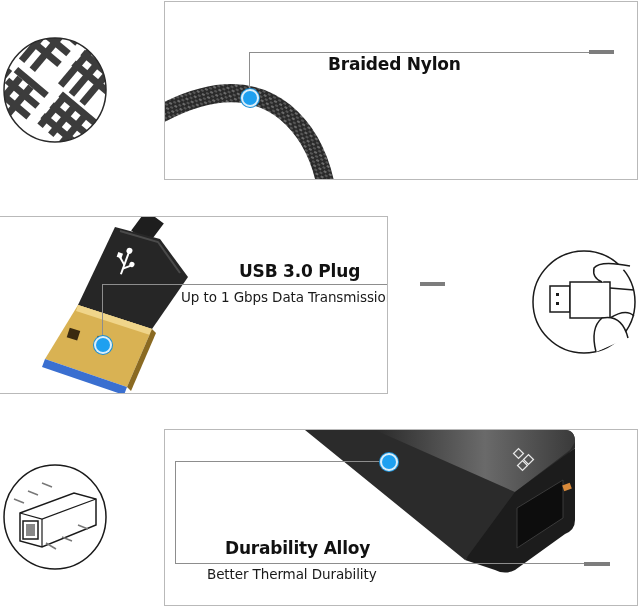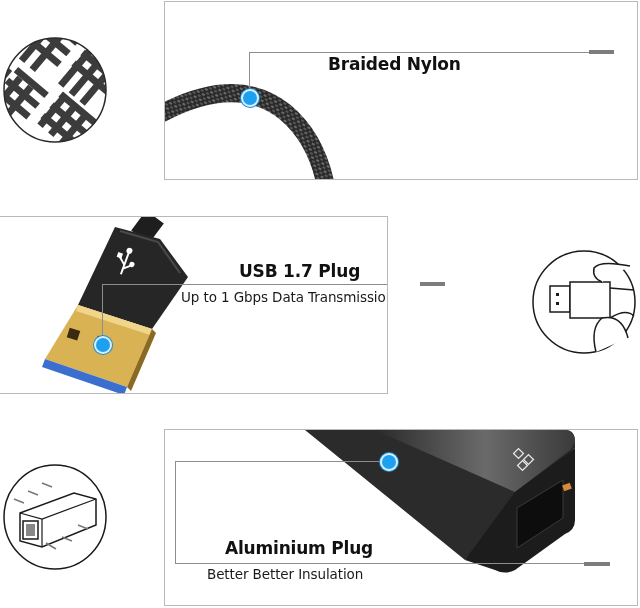--- a/index.html
+++ b/index.html
@@ -100,21 +100,21 @@
     <path d="M 78 88 L 152 112 L 127 170 L 45 142 Z" fill="#d9b253"></path>
     <path d="M 78 88 L 152 112 L 150 118 L 76 94 Z" fill="#f0d58a"></path>
     <path d="M 45 142 L 127 170 L 124 178 L 42 150 Z" fill="#3a6fd0"></path>
     <path d="M 127 170 L 152 112 L 156 116 L 131 174 Z" fill="#8a6a22"></path>
     <rect x="68" y="112" width="11" height="10" fill="#3a2a10" transform="rotate(18 73 117)"></rect>
     <rect x="96" y="120" width="11" height="10" fill="#3a2a10" transform="rotate(18 101 125)"></rect>
   </svg>
   <div class="vline" style="left:102px;top:67px;height:62px;"></div>
   <div class="hline" style="left:102px;top:67px;width:320px;"></div>
   <div class="dot" style="left:96px;top:121px;"></div>
-  <div class="title" style="left:239px;top:44px;">USB 1.7 Plug</div>
+  <div class="title" style="left:239px;top:44px;">USB 3.0 Plug</div>
   <div class="sub" style="left:181px;top:72px;">Up to 1 Gbps Data Transmission</div>
 </div>
 <div class="bar" style="left:420px;top:282px;width:25px;"></div>
 
 <div class="icon-circle" style="left:530px;top:248px;width:108px;height:108px;">
   <svg width="108" height="108" viewBox="0 0 108 108">
     <circle cx="54" cy="54" r="51" fill="#fff" stroke="#1a1a1a" stroke-width="1.5"></circle>
     <rect x="20" y="38" width="20" height="26" fill="#fff" stroke="#1a1a1a" stroke-width="1.5"></rect>
     <rect x="26" y="45" width="3" height="3" fill="#1a1a1a"></rect>
     <rect x="26" y="54" width="3" height="3" fill="#1a1a1a"></rect>
@@ -168,15 +168,15 @@
       <rect x="350" y="20" width="7" height="7" transform="rotate(45 353.5 23.5)"></rect>
       <rect x="360" y="26" width="7" height="7" transform="rotate(45 363.5 29.5)"></rect>
       <rect x="354" y="32" width="7" height="7" transform="rotate(45 357.5 35.5)"></rect>
     </g>
   </svg>
   <div class="hline" style="left:10px;top:31px;width:214px;"></div>
   <div class="vline" style="left:10px;top:31px;height:102px;"></div>
   <div class="hline" style="left:10px;top:133px;width:410px;"></div>
   <div class="bar" style="left:419px;top:132px;width:26px;"></div>
   <div class="dot" style="left:217px;top:25px;"></div>
-  <div class="title" style="left:60px;top:108px;">Aluminium Plug</div>
-  <div class="sub" style="left:42px;top:136px;">Better Better Insulation</div>
+  <div class="title" style="left:60px;top:108px;">Durability Alloy</div>
+  <div class="sub" style="left:42px;top:136px;">Better Thermal Durability</div>
 </div>
 
 </body></html>

